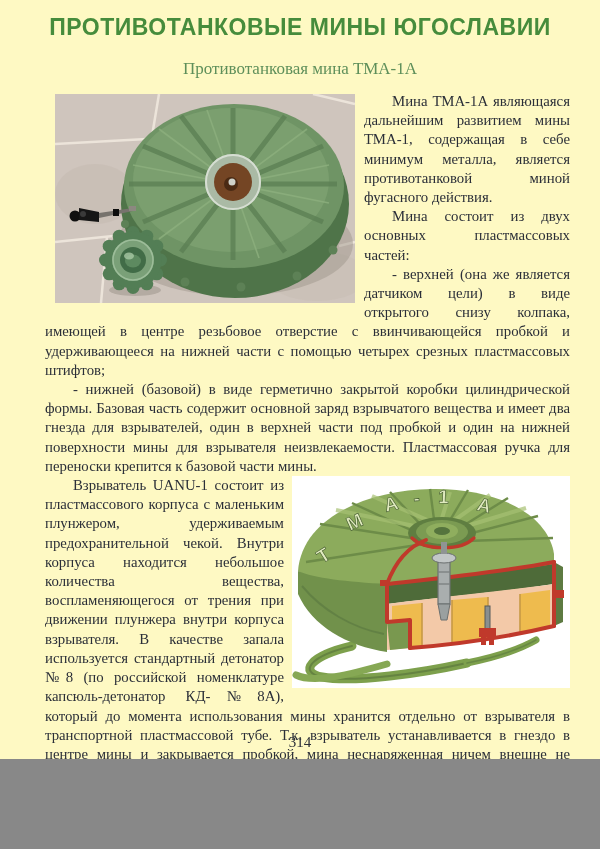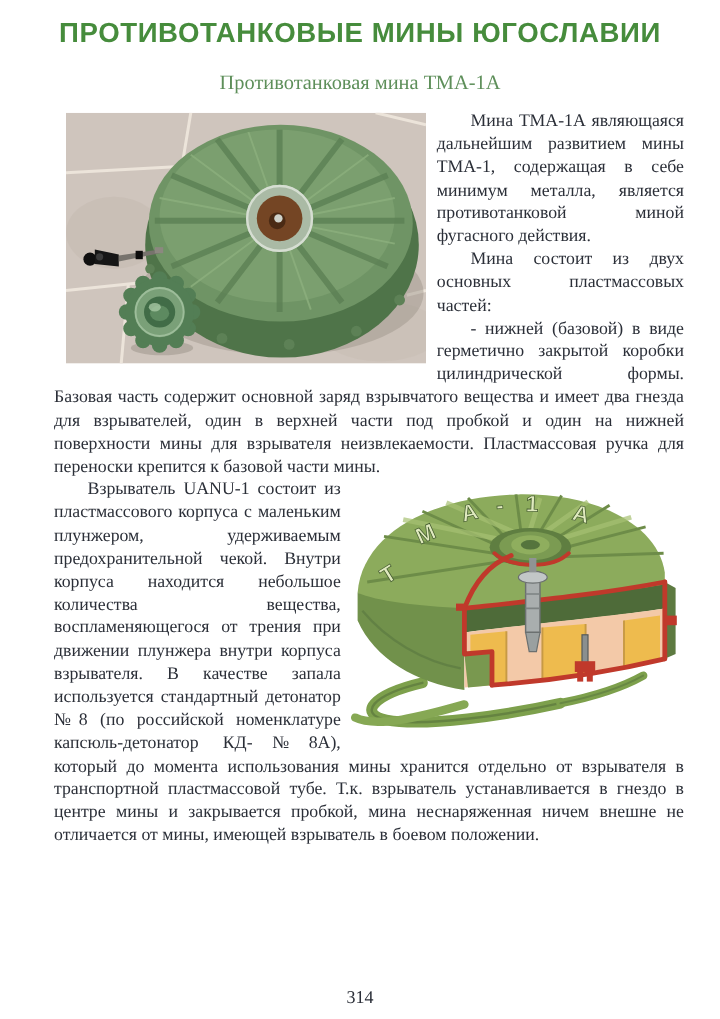--- a/index.html
+++ b/index.html
@@ -1,20 +1,20 @@
 <!DOCTYPE html>
 <html><head>
 <meta charset="utf-8">
 <style>
   html,body{margin:0;padding:0;background:#888;}
   .page{
     position:relative;
-    width:600px;height:849px;
+    width:600px;height:759px;
     margin:0 auto;
-    background:#ffffff;
+    background:#fef9c3;
     overflow:hidden;
     font-family:"Liberation Serif","DejaVu Serif",serif;
     color:#2b2f38;
   }
   .title{
     margin:14px 30px 0;
     text-align:center;
     font-family:"Liberation Sans","DejaVu Sans",sans-serif;
     font-size:23px;
     font-weight:bold;
@@ -166,20 +166,21 @@
           <circle cx="0" cy="0" r="20" fill="none" stroke="#9dbd9a" stroke-width="1.5"></circle>
           <circle cx="0" cy="0" r="13" fill="#416c47"></circle>
           <ellipse cx="0" cy="1" rx="8" ry="6.5" fill="#5d8a60"></ellipse>
           <ellipse cx="-4" cy="-4" rx="5" ry="3.5" fill="#a8c8a4" opacity="0.8"></ellipse>
         </g>
       </svg>
     </div>
 
     <p>Мина ТМА-1А являющаяся дальнейшим развитием мины ТМА-1, содержащая в себе минимум металла, является противотанковой миной фугасного действия.</p>
     <p>Мина состоит из двух основных пластмассовых частей:</p>
+    <p>- верхней (она же является датчиком цели) в виде открытого снизу колпака, имеющей в центре резьбовое отверстие с ввинчивающейся пробкой и удерживающееся на нижней части с помощью четырех срезных пластмассовых штифтов;</p>
     <p>- нижней (базовой) в виде герметично закрытой коробки цилиндрической формы. Базовая часть содержит основной заряд взрывчатого вещества и имеет два гнезда для взрывателей, один в верхней части под пробкой и один на нижней поверхности мины для взрывателя неизвлекаемости. Пластмассовая ручка для переноски крепится к базовой части мины.</p>
 
     <div class="figure cutaway-figure">
       <svg viewBox="0 0 278 212" preserveAspectRatio="none">
         <rect x="0" y="0" width="278" height="212" fill="#ffffff"></rect>
 
         <g fill="none" stroke-linecap="round">
           <path d="M60,170 C18,180 6,196 30,201 C62,207 130,197 175,187" stroke="#7da04c" stroke-width="9"></path>
           <path d="M60,170 C18,180 6,196 30,201 C62,207 130,197 175,187" stroke="#55703a" stroke-width="2" opacity="0.6"></path>
           <path d="M95,188 C60,198 22,208 4,199" stroke="#86a854" stroke-width="7"></path>

